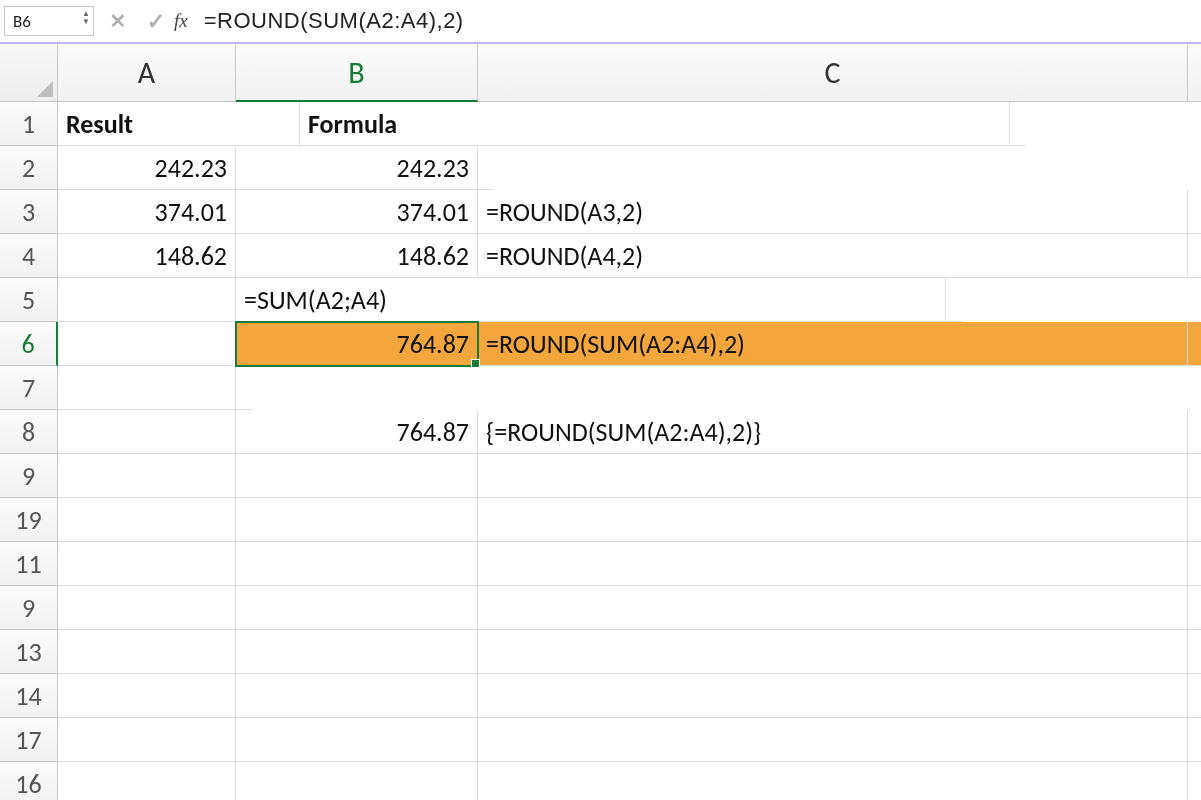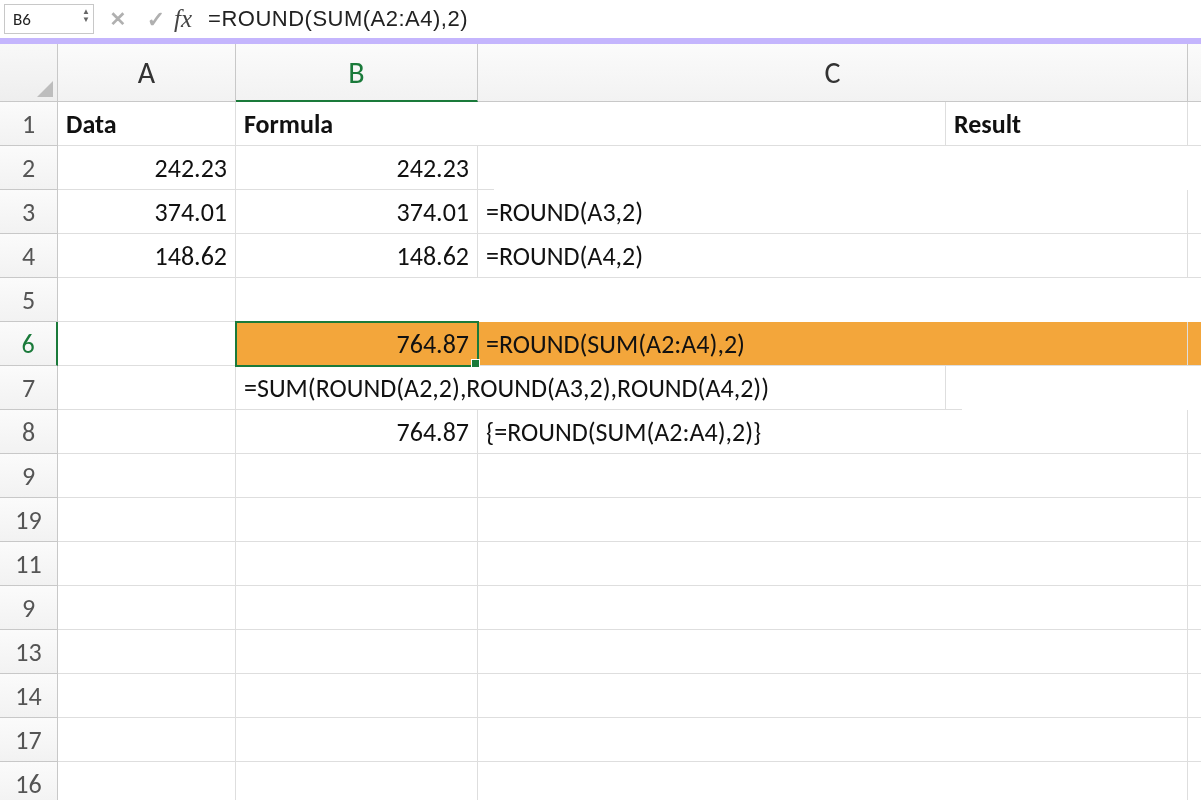--- a/index.html
+++ b/index.html
@@ -7,21 +7,21 @@
       font-family: Calibri, Arial, sans-serif;
       background: #ffffff;
       overflow: hidden;
       width: 1201px;
       height: 800px;
     }
     .formula-bar {
       display: flex;
       align-items: center;
       height: 44px;
-      border-bottom: 6px solid #c4b5fd;
+      border-bottom: 2px solid #c4b5fd;
       background: #ffffff;
       padding: 0 4px;
     }
     .name-box {
       width: 90px;
       height: 30px;
       border: 1px solid #c8c8c8;
       display: flex;
       align-items: center;
       padding: 0 8px;
@@ -50,21 +50,21 @@
       color: #b0b0b0;
       font-size: 20px;
       font-weight: bold;
       cursor: default;
       margin-left: 10px;
     }
     .fb-check { color: #b0b0b0; font-size: 22px; }
     .fx-label {
       font-style: italic;
       font-family: 'Times New Roman', serif;
-      font-size: 25px;
+      font-size: 19px;
       color: #444;
       margin: 0 10px 0 4px;
     }
     .formula-input {
       flex: 1;
       height: 30px;
       font-size: 22px;
       padding: 0 6px;
       border: none;
       outline: none;
@@ -222,23 +222,22 @@
       <div class="row-h">11</div>
       <div class="row-h">9</div>
       <div class="row-h">13</div>
       <div class="row-h">14</div>
       <div class="row-h">17</div>
       <div class="row-h">16</div>
     </div>
 
   <div class="cells" id="cells">
       <div class="row">
-        <div class="cell w-a txt r-head">Data</div>
+        <div class="cell w-b txt r-head">Result</div>
         <div class="cell w-c txt r-head">Formula</div>
-        <div class="cell w-b txt r-head">Result</div>
         <div class="cell w-d txt"></div>
       </div>
       <div class="row">
         <div class="cell w-a num">242.23</div>
         <div class="cell w-b num">242.23</div>
         <div class="cell w-d txt"></div>
       </div>
       <div class="row">
         <div class="cell w-a num">374.01</div>
         <div class="cell w-b num">374.01</div>
@@ -246,31 +245,31 @@
         <div class="cell w-d txt"></div>
       </div>
       <div class="row">
         <div class="cell w-a num">148.62</div>
         <div class="cell w-b num">148.62</div>
         <div class="cell w-c txt">=ROUND(A4,2)</div>
         <div class="cell w-d txt"></div>
       </div>
       <div class="row">
         <div class="cell w-a num"></div>
+        <div class="cell w-c txt">=SUM(A2;A4)</div>
         <div class="cell w-d txt"></div>
       </div>
       <div class="row">
         <div class="cell w-a num"></div>
         <div class="cell w-b num hl sel">764.87</div>
         <div class="cell w-c txt hl">=ROUND(SUM(A2:A4),2)</div>
         <div class="cell w-d txt hl"></div>
       </div>
       <div class="row">
         <div class="cell w-a num"></div>
-        <div class="cell w-c txt">=SUM(ROUND(A2,2),ROUND(A3,2),ROUND(A4,2))</div>
         <div class="cell w-d txt"></div>
       </div>
       <div class="row">
         <div class="cell w-a num"></div>
         <div class="cell w-b num">764.87</div>
         <div class="cell w-c txt">{=ROUND(SUM(A2:A4),2)}</div>
         <div class="cell w-d txt"></div>
       </div>
       <div class="row">
         <div class="cell w-a txt"></div>

